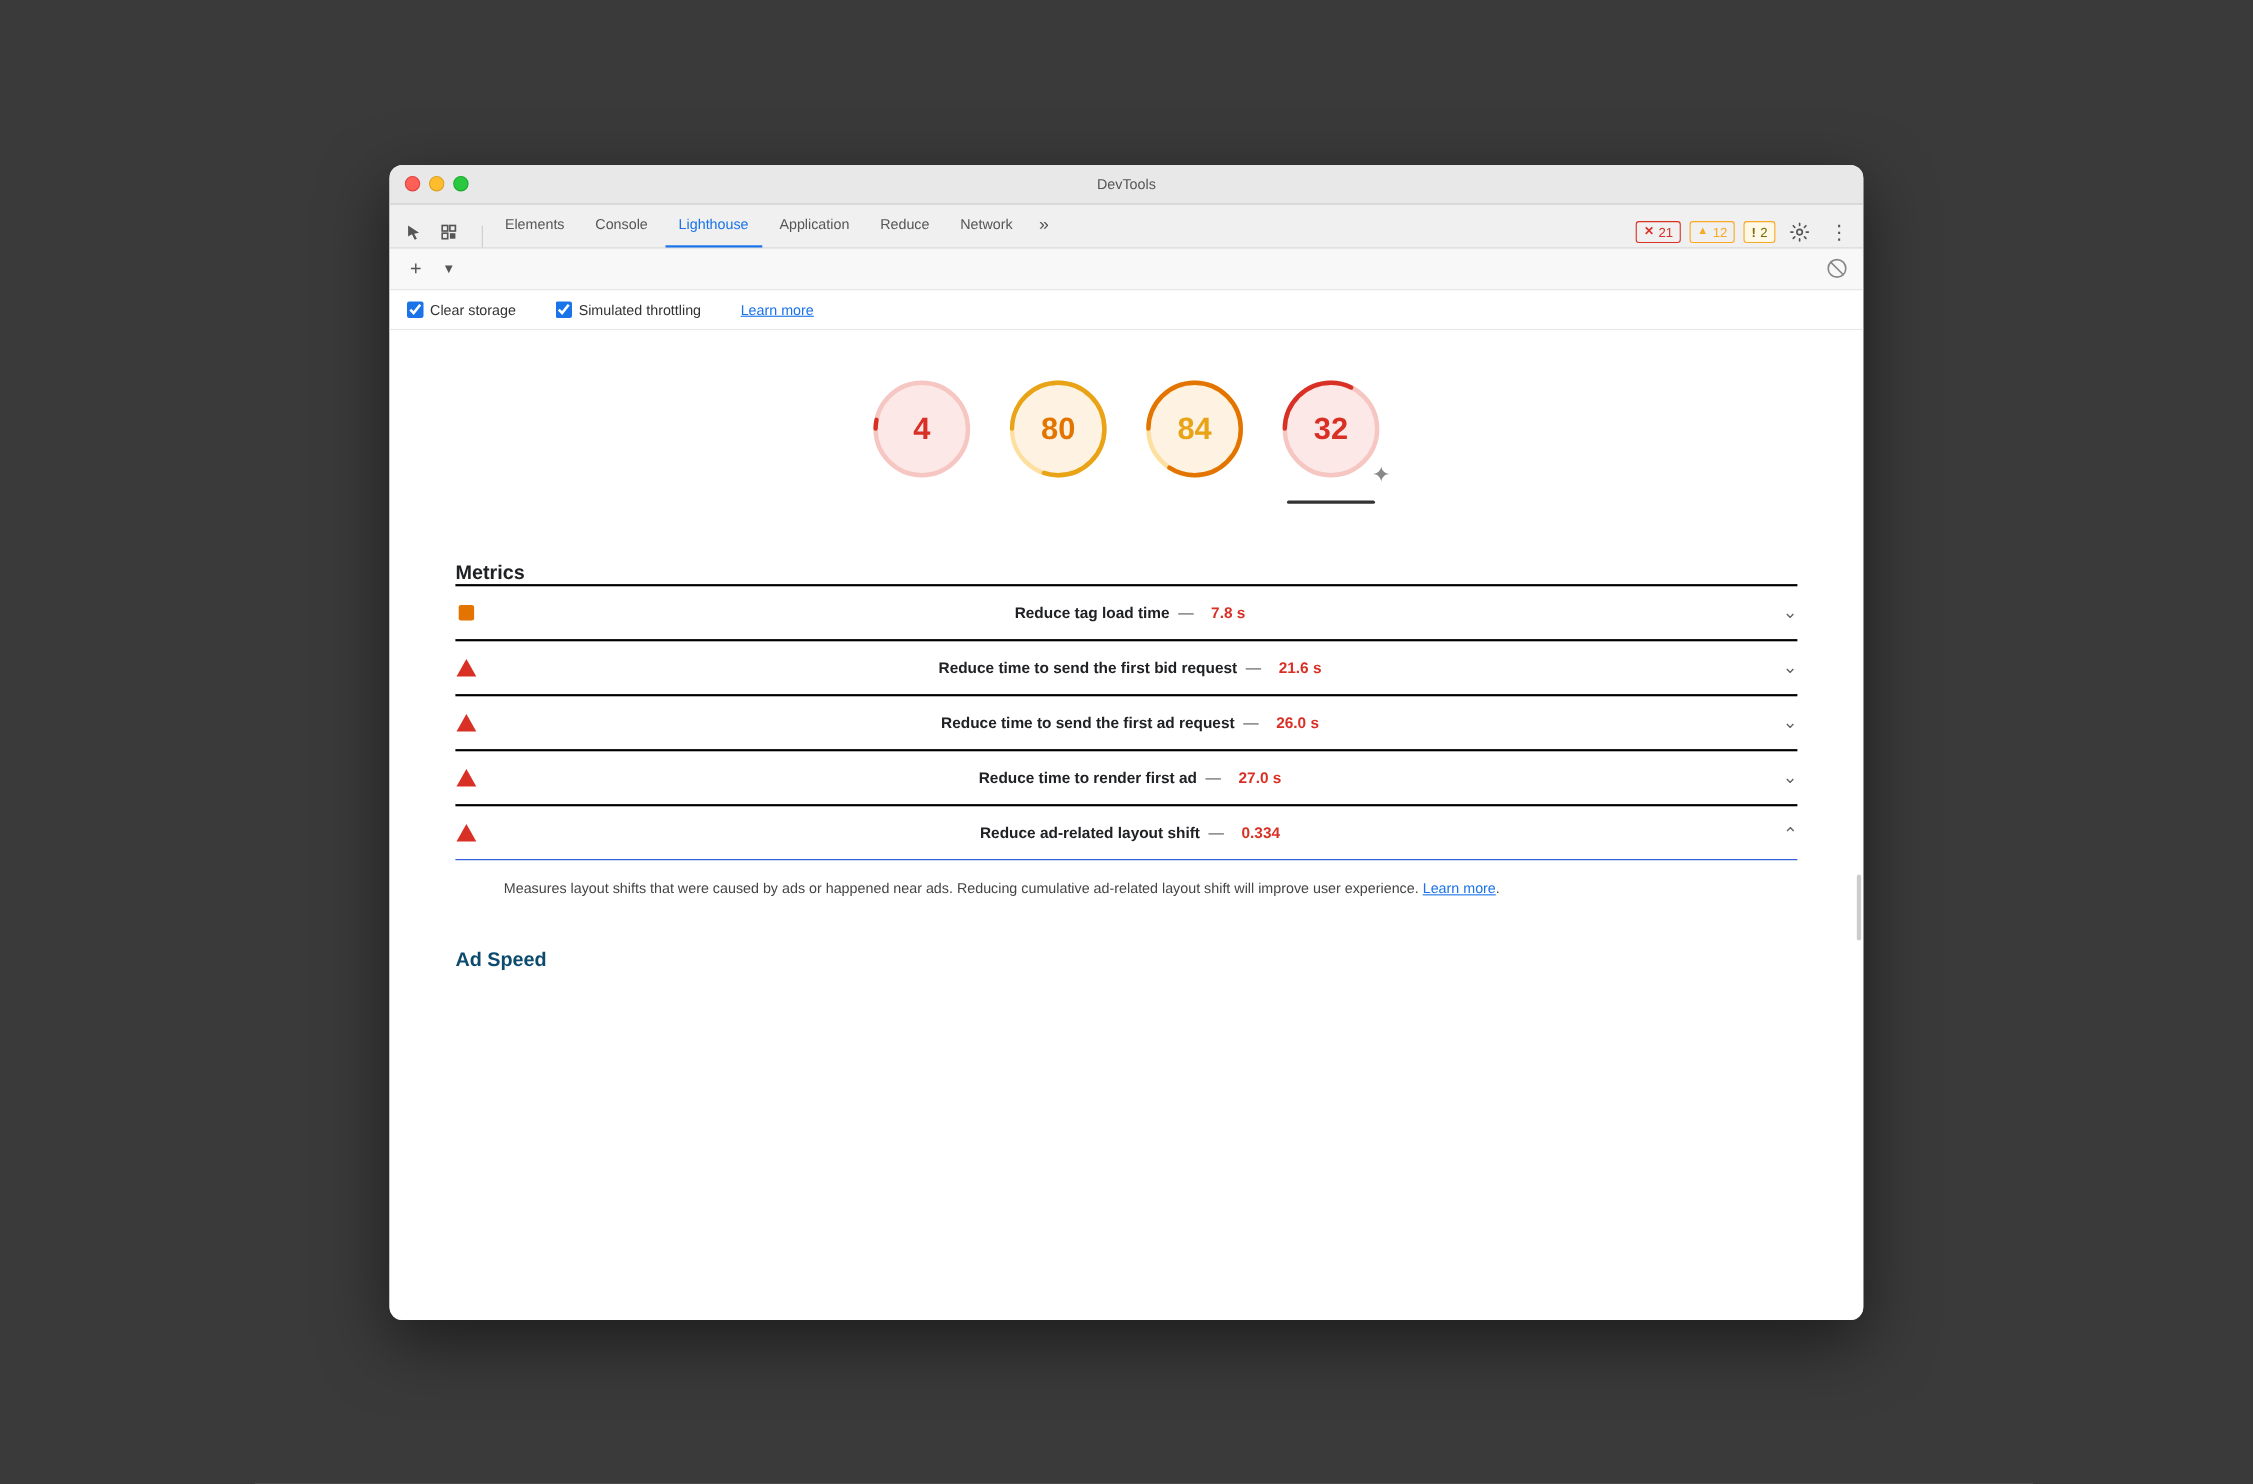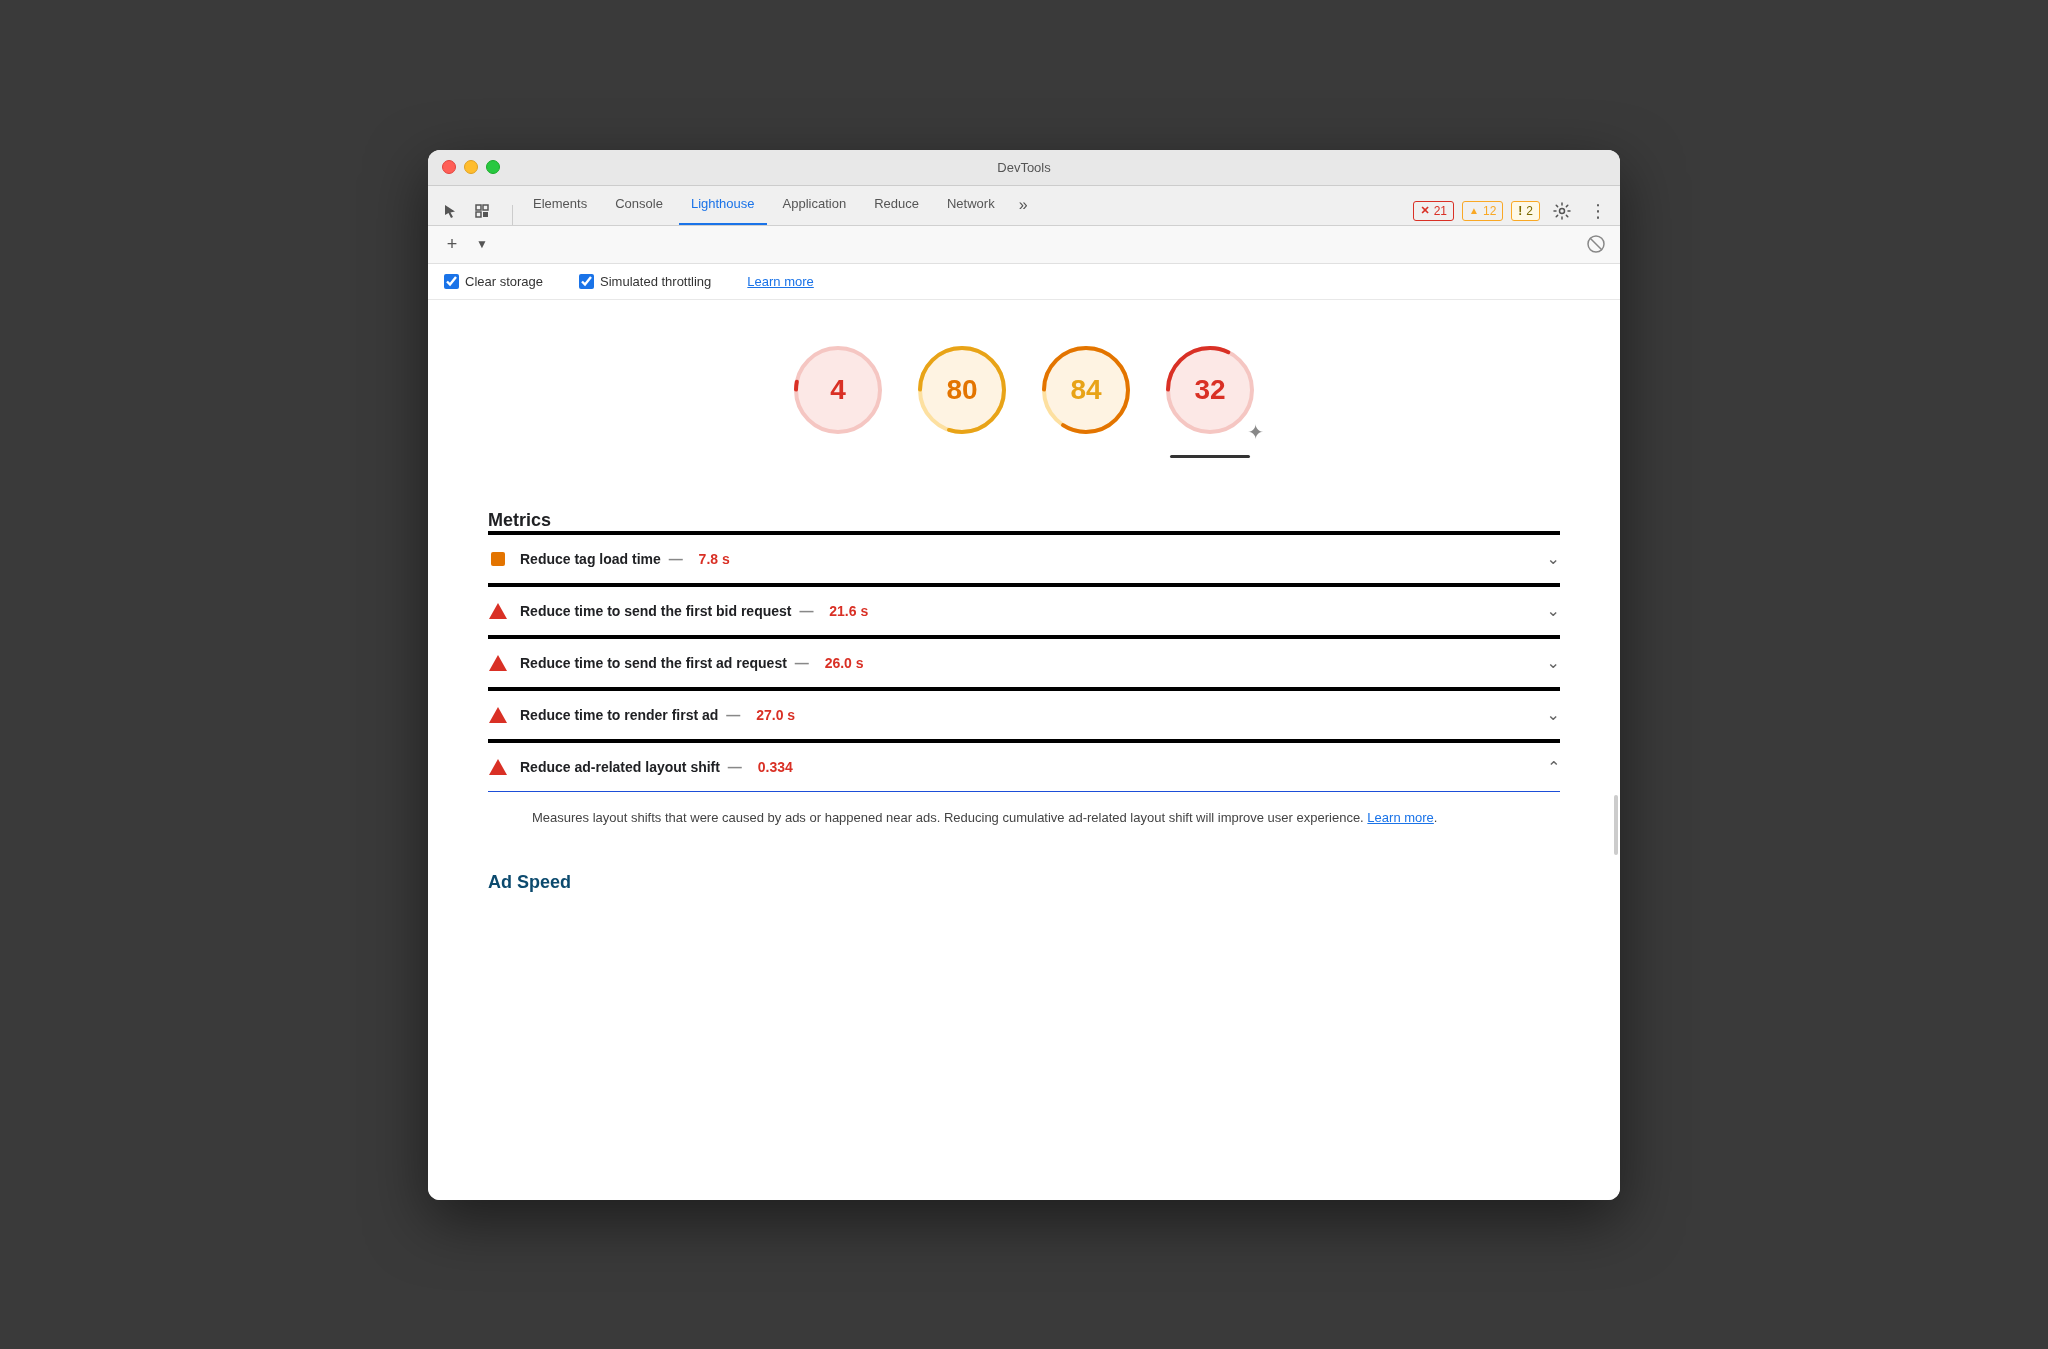--- a/index.html
+++ b/index.html
@@ -5,21 +5,21 @@
     * { box-sizing: border-box; margin: 0; padding: 0; }
     body {
       background: #3a3a3a;
       display: flex;
       align-items: center;
       justify-content: center;
       min-height: 100vh;
       font-family: -apple-system, BlinkMacSystemFont, 'Segoe UI', sans-serif;
     }
     .window {
-      width: 1192px;
+      width: 1340px;
       background: #f5f5f5;
       border-radius: 12px;
       overflow: hidden;
       box-shadow: 0 20px 60px rgba(0,0,0,0.5);
     }
     .title-bar {
       background: #e8e8e8;
       height: 36px;
       display: flex;
       align-items: center;
@@ -287,22 +287,23 @@
       font-size: 18px;
       font-weight: 700;
       color: #202124;
       padding: 20px 0 0;
     }
 
     .metric-row {
       display: flex;
       align-items: center;
       padding: 14px 0;
-      border-top: 4px solid #000000;
-      cursor: pointer;
+      border-top: 2px solid #000000;
+      cursor: pointer;
+      text-align: center;
     }
     .metric-row:last-of-type {
       border-bottom: 1px solid #e8e8e8;
     }
     .metric-icon {
       width: 20px;
       height: 20px;
       margin-right: 12px;
       flex-shrink: 0;
       display: flex;

